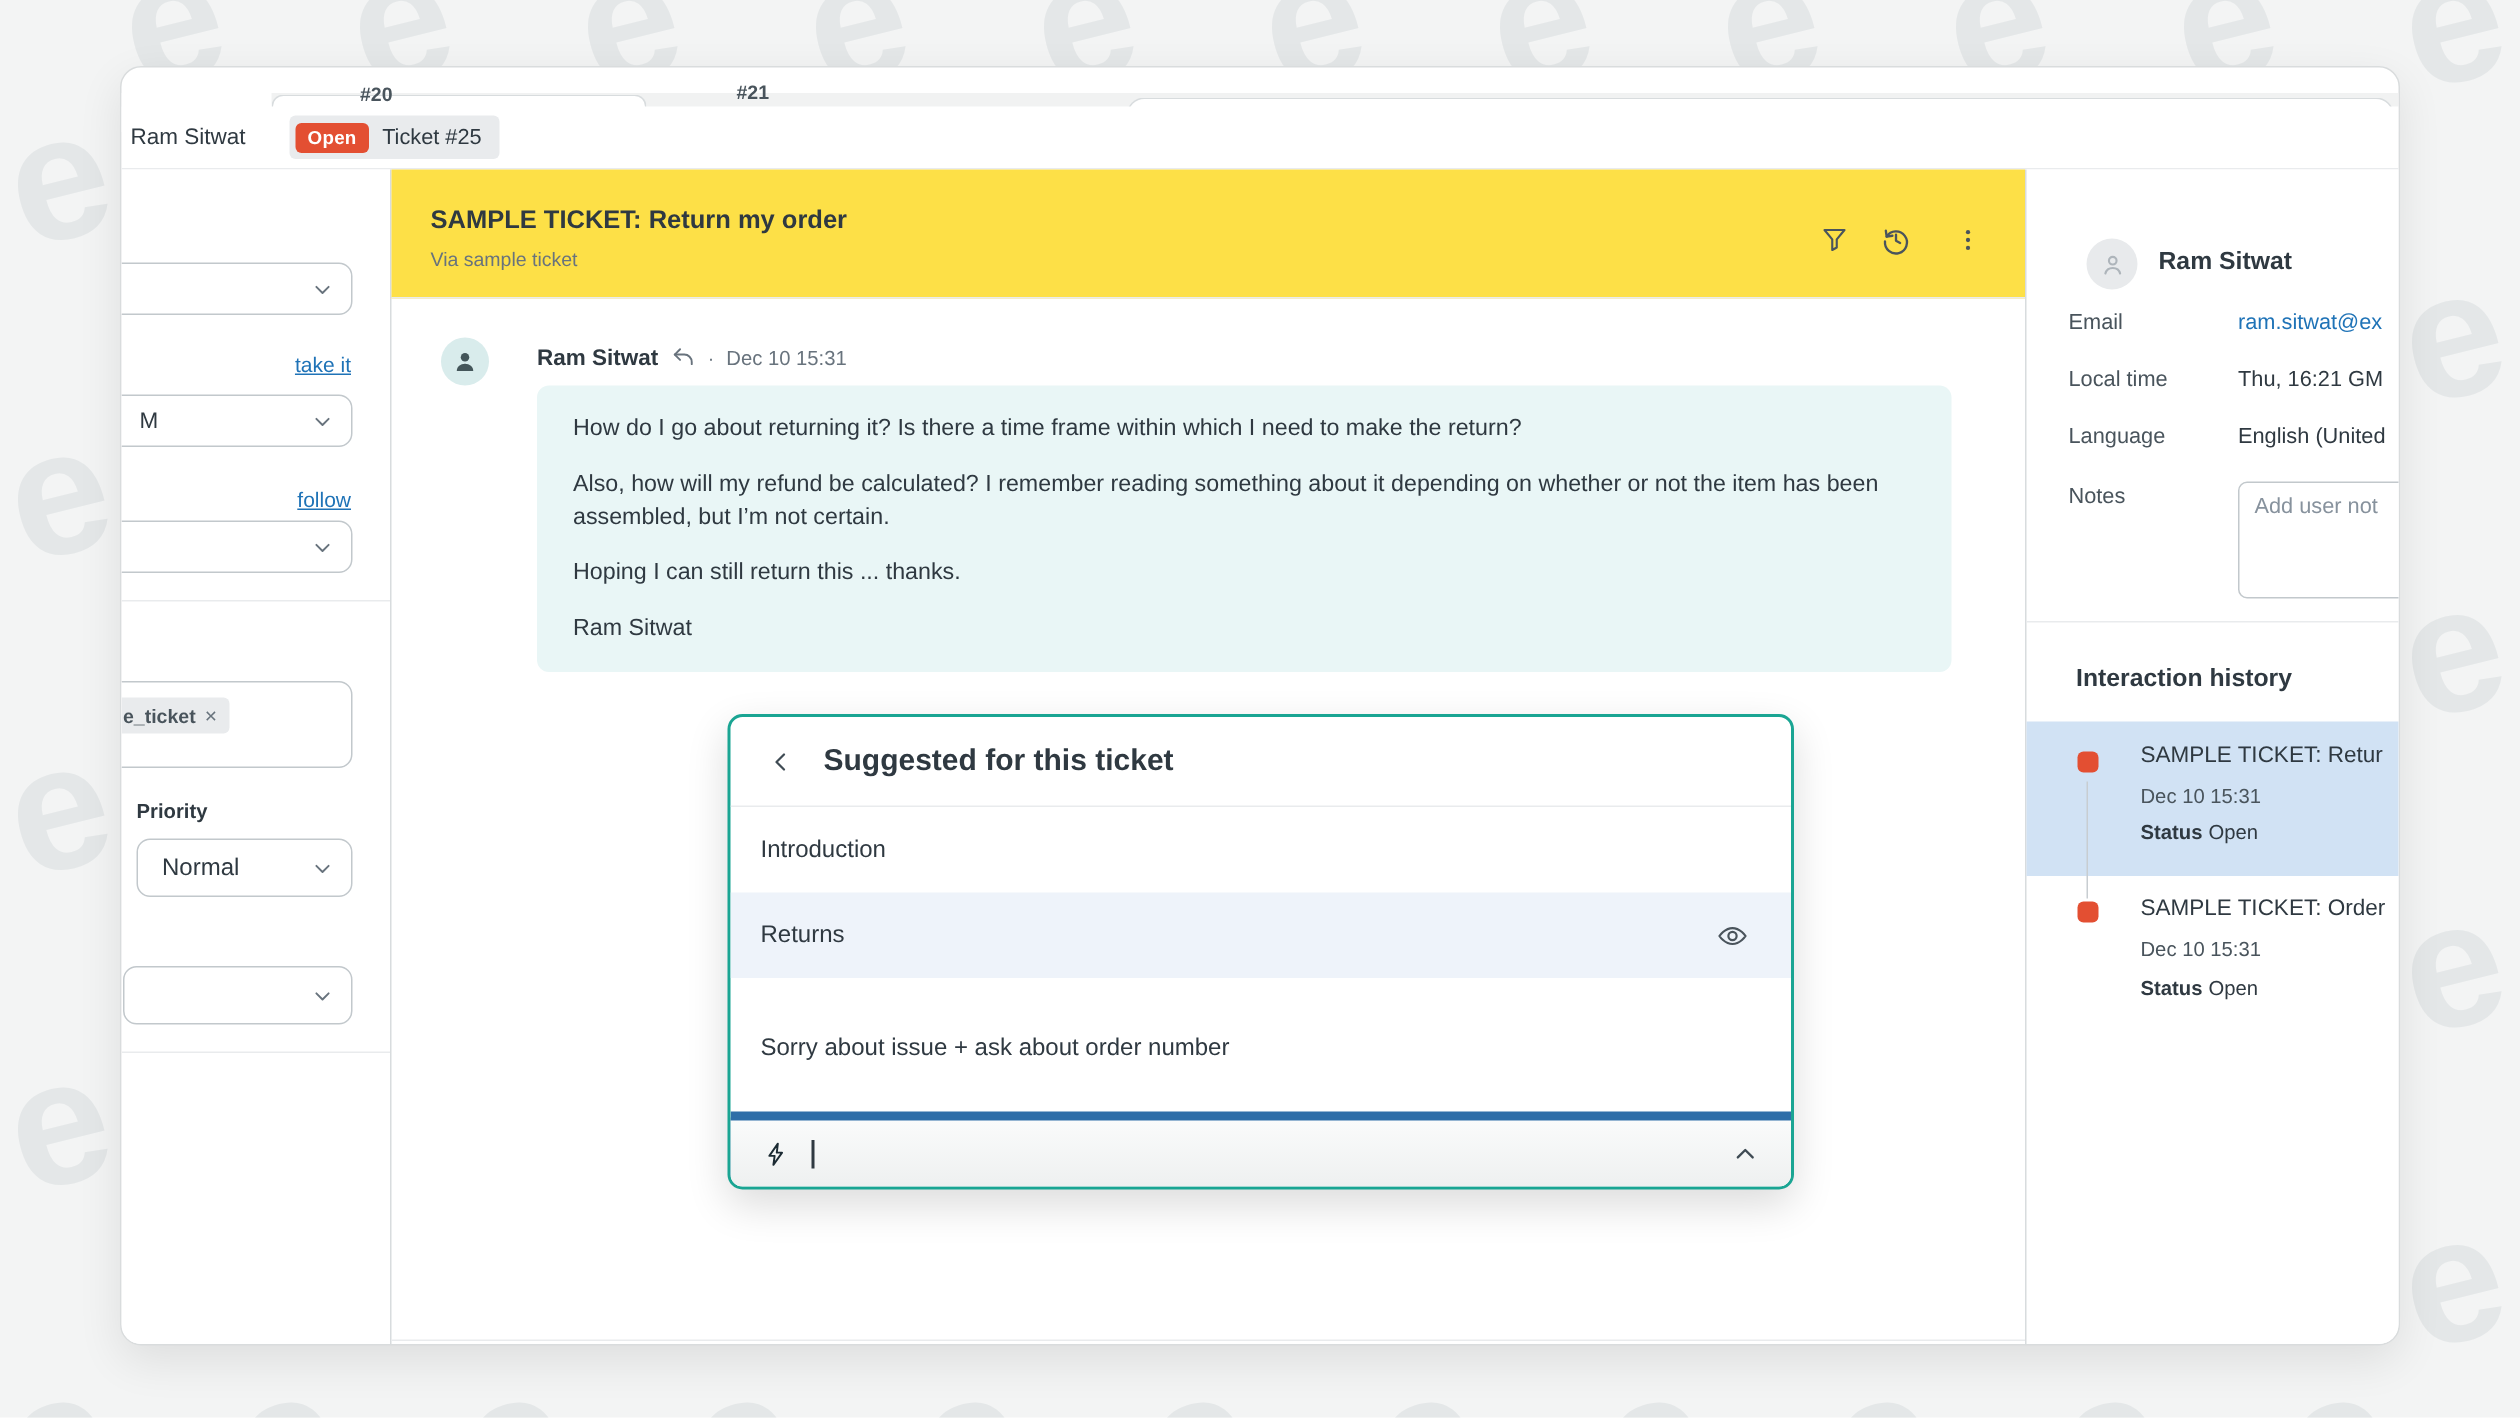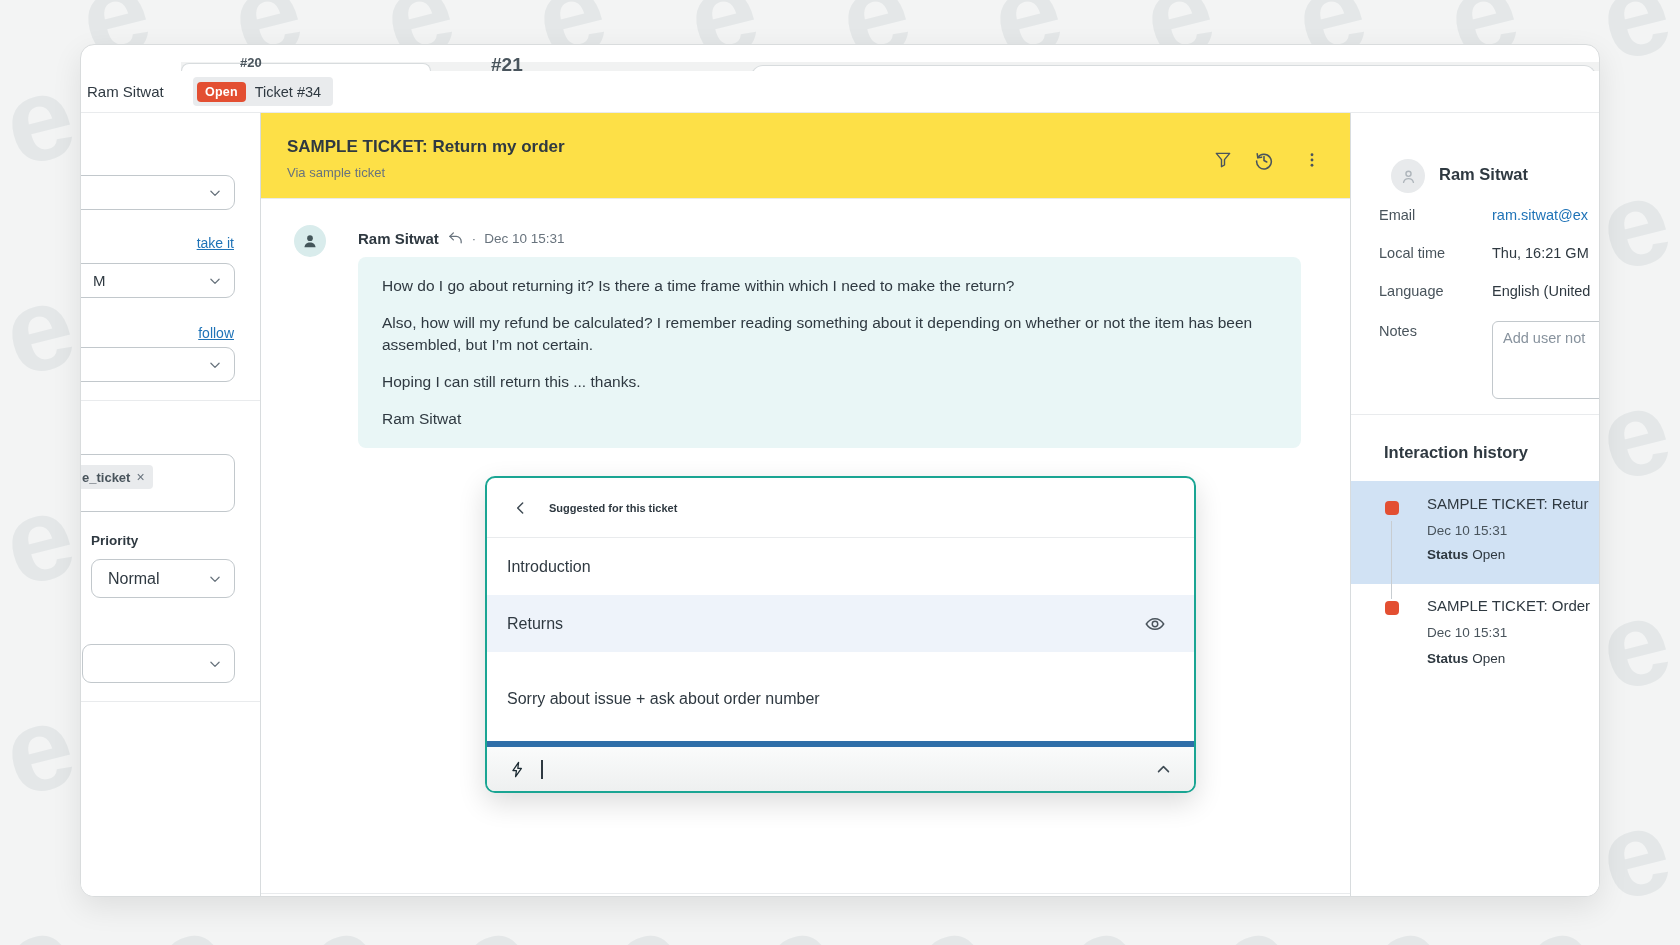--- a/index.html
+++ b/index.html
@@ -26,21 +26,21 @@
   }
 
   
   .tabstrip { position:absolute; left:0; top:17px; width:100%; height:26px; background:#f1f2f2; }
   .tabstrip .corner { position:absolute; left:0; top:0; width:100px; height:26px; background:#fff; }
   .tab-sm {
     position:absolute; left:100px; top:1px; width:250px; height:25px; background:#fff;
     border:1px solid var(--border,#d8dcde); border-bottom:none; border-radius:8px 8px 0 0;
   }
   .tab-sm .lbl { position:absolute; left:58px; top:-9px; font-size:13px; font-weight:700; color:#49545c; }
-  .tab-ghost-lbl { position:absolute; left:410px; top:-8px; font-size:19px; font-weight:700; color:#49545c; }
+  .tab-ghost-lbl { position:absolute; left:410px; top:-8px; font-size:13px; font-weight:700; color:#49545c; }
   .tab-active {
     position:absolute; left:670px; top:3px; width:845px; height:23px; background:#fff;
     border:1px solid var(--border,#d8dcde); border-bottom:none; border-radius:12px 12px 0 0;
   }
 
   
   .crumb {
     position:absolute; left:0; top:26px; width:100%; height:42px; background:#fff;
     border-bottom:1px solid var(--divider,#e9ebed);
     display:flex; align-items:center;
@@ -125,21 +125,21 @@
     position:absolute; left:404px; top:431px; width:711px; height:317px;
     background:#fff; border:2px solid var(--accent-teal,#1aa593); border-radius:10px;
     box-shadow:0 10px 28px rgba(0,0,0,.14); z-index:40;
     display:flex; flex-direction:column; overflow:hidden;
   }
   .popup-hd {
     height:60px; flex:0 0 auto; display:flex; align-items:center; gap:20px;
     padding:0 26px; border-bottom:1px solid var(--divider,#e9ebed);
   }
   .popup-hd .back { color:#3f4b54; display:flex; cursor:pointer; }
-  .popup-hd .ttl { font-size:11px; font-weight:700; color:var(--text-dark,#2f3941); }
+  .popup-hd .ttl { font-size:20px; font-weight:700; color:var(--text-dark,#2f3941); }
   .prow {
     height:57px; flex:0 0 auto; display:flex; align-items:center;
     padding:0 28px 0 20px; font-size:16px; color:var(--text-dark,#2f3941); cursor:pointer;
   }
   .prow.hl { background:var(--row-highlight,#eef3fa); }
   .prow.tall { flex:1 1 auto; }
   .prow .eye { margin-left:auto; color:#4a545c; display:flex; cursor:pointer; }
   .composer {
     flex:0 0 auto; height:46px; margin-top:auto;
     border-top:2px solid var(--focus-blue,#2f6ea8);
@@ -318,21 +318,21 @@
       <span class="lbl">#20</span>
     </div>
     <span class="tab-ghost-lbl">#21</span>
     <div class="tab-active"></div>
   </div>
 
   <div class="crumb">
     <span class="cust">Ram Sitwat</span>
     <div class="ticket-pill">
       <span class="badge-open">Open</span>
-      <span class="t">Ticket #34</span>
+      <span class="t">Ticket #25</span>
     </div>
   </div>
 
   <div class="lpanel">
     <div class="sel sel-cut" style="top:62px;">
       <span class="chev">
         <svg width="14" height="14" viewBox="0 0 24 24" fill="none" stroke="currentColor" stroke-width="2.2" stroke-linecap="round" stroke-linejoin="round">
             <polyline points="5 9 12 16 19 9"></polyline>
           </svg>
       </span>

